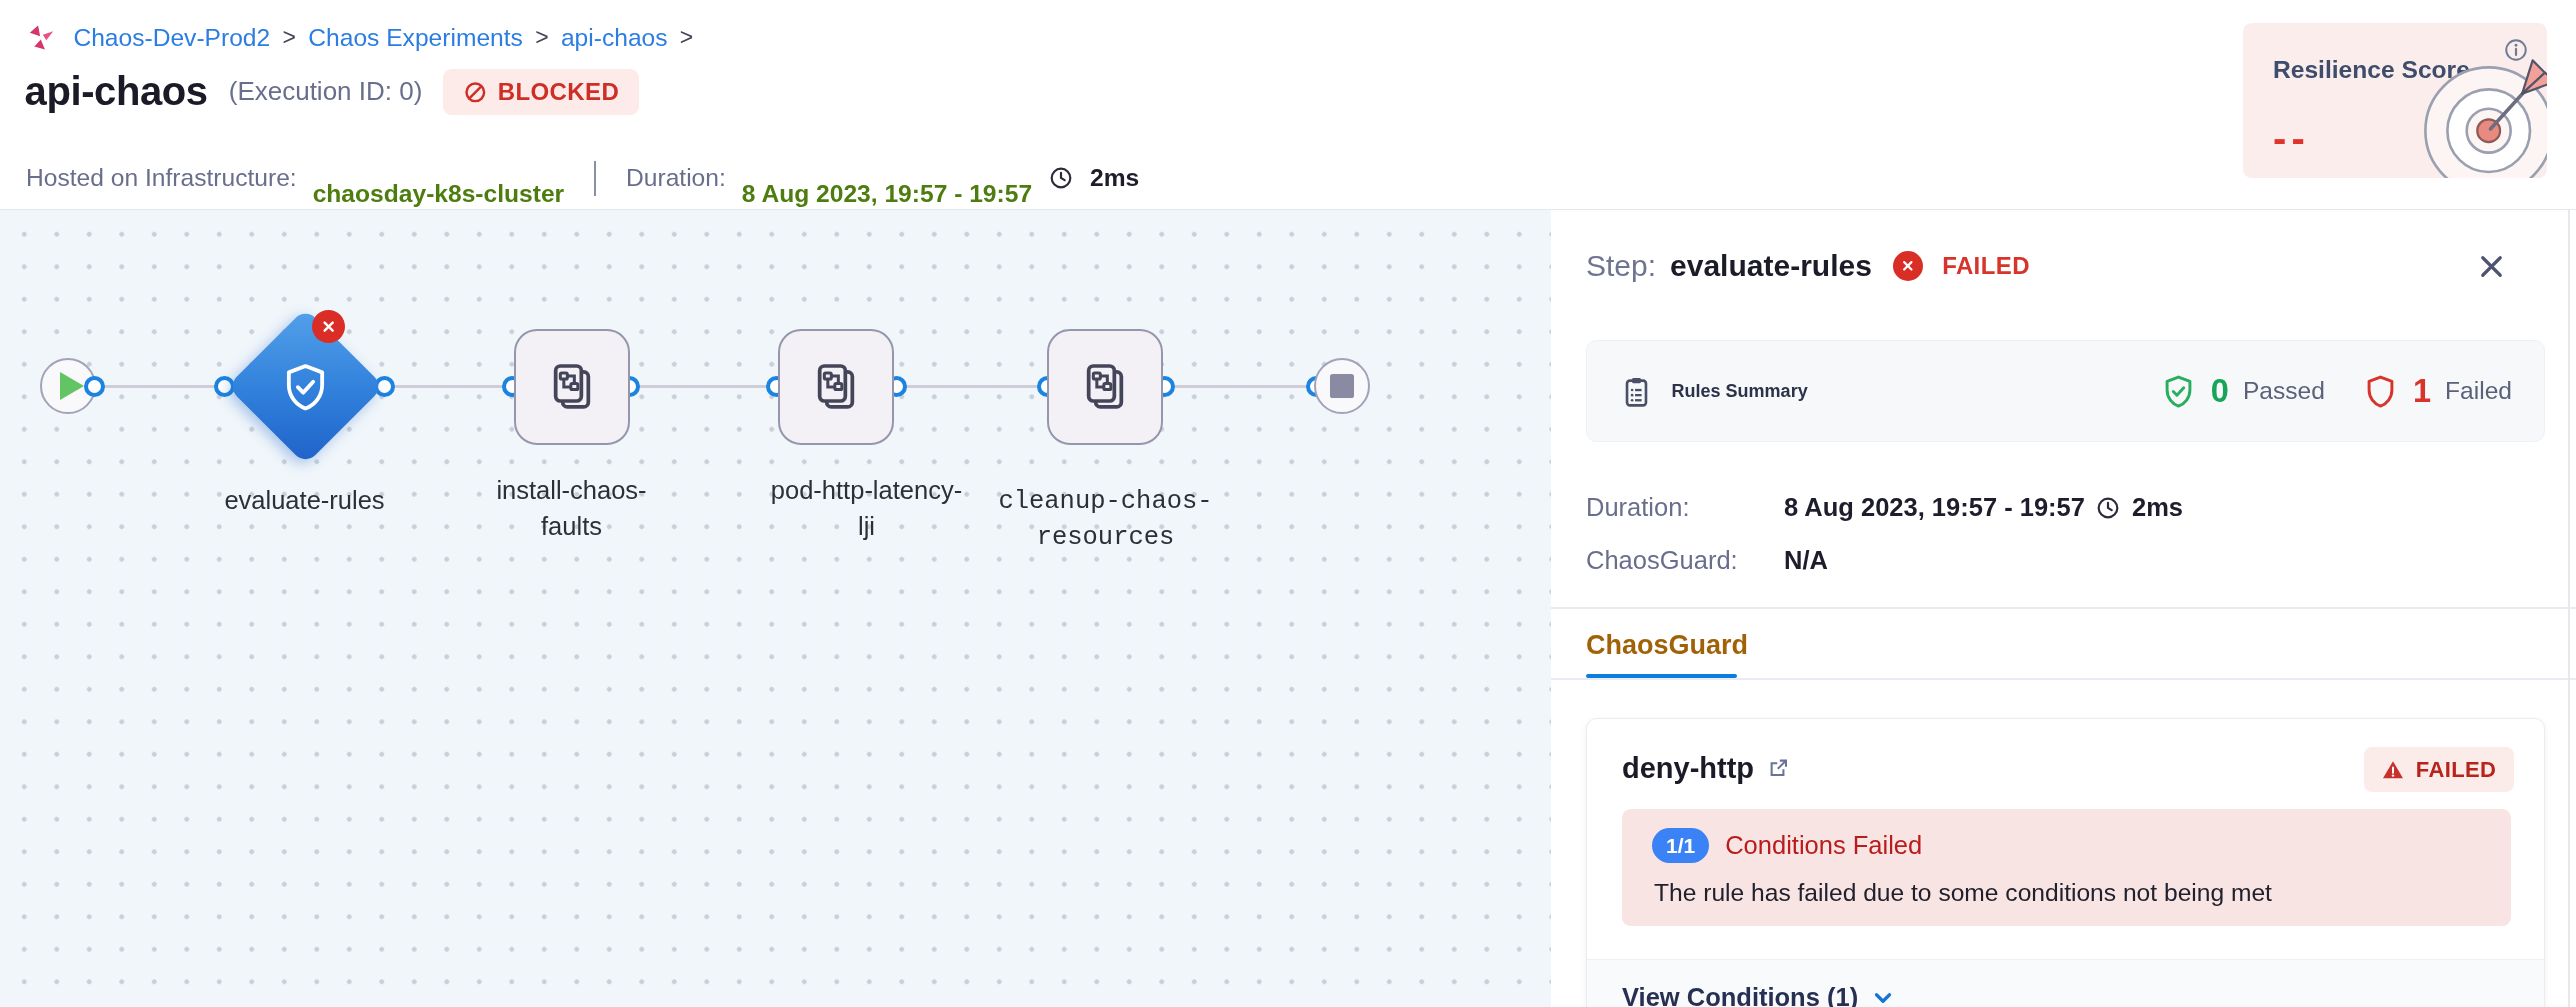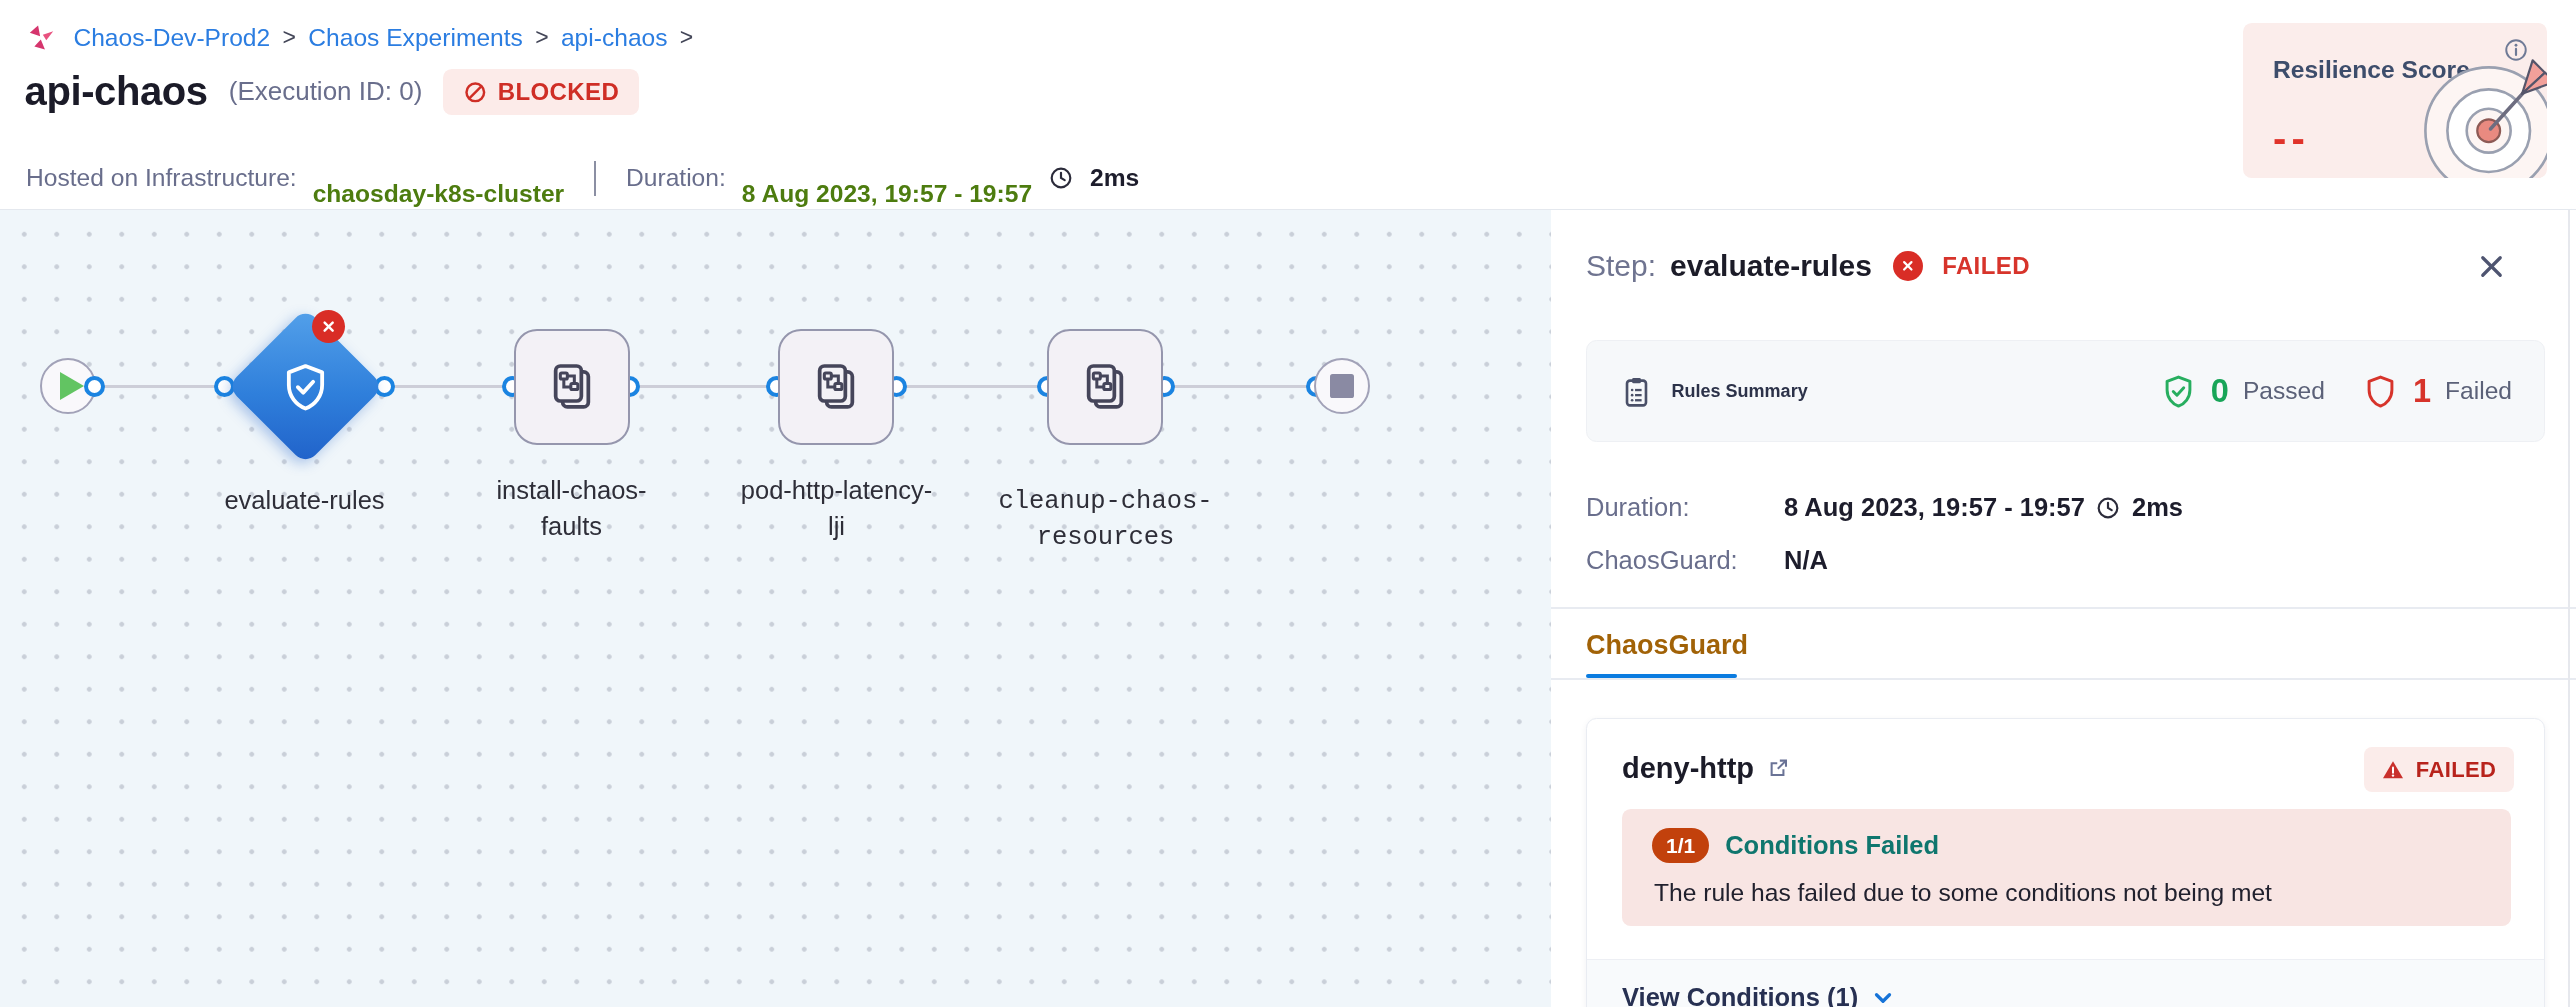--- a/index.html
+++ b/index.html
@@ -84,22 +84,22 @@
   .tab-underline { position:absolute; left:35px; top:464px; width:151px; height:4.4px; background:#0b7ce0; border-radius:2.6px; }
 
   .rule-card { position:absolute; left:35px; top:508px; width:959px; height:369px; background:#ffffff; border:1.8px solid #e9ecf2; border-radius:10.5px; box-shadow:0 2.6px 7px rgba(40,41,61,0.06); overflow:hidden; }
   .rule-name-row { position:absolute; left:35px; top:33px; display:flex; align-items:center; gap:12.3px; }
   .rule-name { font-size:29px; font-weight:bold; color:#1b1b28; }
   .rule-badge { position:absolute; right:30px; top:28px; display:flex; align-items:center; gap:10.5px; background:#fbecea; border-radius:8px; padding:9.7px 17.6px; }
   .rule-badge span { font-size:22px; font-weight:bold; color:#b8231c; letter-spacing:0.4px; }
 
   .cond-box { position:absolute; left:35px; top:90px; width:889px; height:117px; background:#f8e5e3; border-radius:8.8px; }
   .cond-head { position:absolute; left:30px; top:19.3px; display:flex; align-items:center; gap:16px; }
-  .cond-pill { background:#c2410c; color:#ffffff; font-size:21px; font-weight:bold; padding:5.3px 14px; border-radius:878px; }
-  .cond-title { font-size:25.5px; font-weight:bold; color:#0f766e; }
+  .cond-pill { background:#3b82f6; color:#ffffff; font-size:21px; font-weight:bold; padding:5.3px 14px; border-radius:878px; }
+  .cond-title { font-size:25.5px; font-weight:normal; color:#b91c1c; }
   .cond-msg { position:absolute; left:32px; top:70px; font-size:24.6px; color:#21212e; }
 
   .view-bar { position:absolute; left:0; top:240px; width:959px; height:129px; background:#f8fafc; border-top:1.8px solid #edeff4; }
   .view-link { position:absolute; left:35px; top:23px; display:flex; align-items:center; gap:12.3px; cursor:pointer; }
   .view-link span { font-size:25.5px; font-weight:bold; color:#273052; }
 
   svg { display:block; }
 </style>
 </head>
 <body>
@@ -241,21 +241,21 @@
       <span class="stop-sq"></span>
     </div>
 
     <div class="node-label" style="left:164px; top:272px;">
       <div>evaluate-rules</div>
     </div>
     <div class="node-label" style="left:431px; top:262px;">
       <div>install-chaos-</div>
       <div>faults</div>
     </div>
-    <div class="node-label" style="left:696px; top:262px;text-align:center;">
+    <div class="node-label" style="left:726px; top:262px;text-align:center;">
       <div>pod-http-latency-</div>
       <div>lji</div>
     </div>
     <div class="node-label" style="left:965px; top:274px;font-family:Liberation Mono, monospace;">
       <div>cleanup-chaos-</div>
       <div>resources</div>
     </div>
   </div>
 
   <div class="panel">

